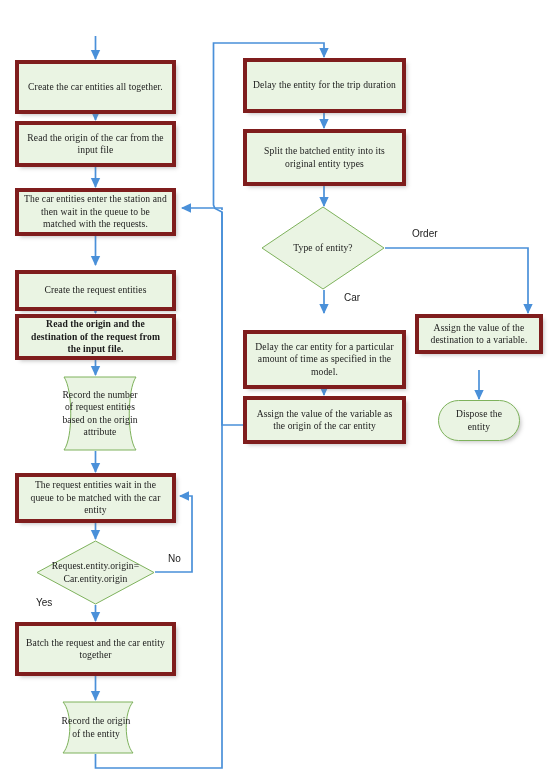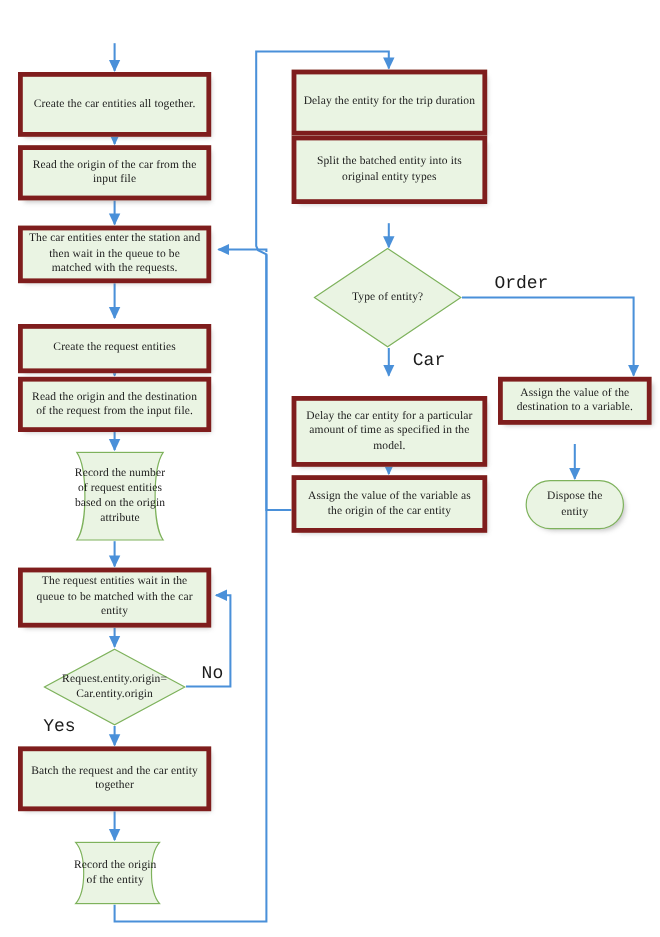--- a/index.html
+++ b/index.html
@@ -84,22 +84,22 @@
     z-index: -1;
   }
   .tape .txt {
     position: relative;
     z-index: 1;
     padding-right: 16px;
     padding-left: 6px;
   }
   .edge-label {
     position: absolute;
-    font-family: Liberation Mono, monospace;
-    font-size: 15px;
+    font-family: Liberation Sans, sans-serif;
+    font-size: 10px;
     color: #1b1b1b;
     z-index: 4;
     white-space: nowrap;
   }
 </style>
 </head>
 <body>
 
 <div id="canvas">
 
@@ -148,21 +148,21 @@
   </div>
 
   <div class="node rect" style="left:15px; top:188px; width:161px; height:48px;">
     <span class="txt">The car entities enter the station and then wait in the queue to be matched with the requests.</span>
   </div>
 
   <div class="node rect" style="left:15px; top:270px; width:161px; height:41px;">
     <span class="txt">Create the request entities</span>
   </div>
 
-  <div class="node rect" style="left:15px; top:314px; width:161px; height:46px;">
+  <div class="node rect" style="left:15px; top:314px; width:161px; height:46px;font-weight:bold;">
     <span class="txt">Read the origin and the destination of the request from the input file.</span>
   </div>
 
   <div class="node tape" style="left:46px; top:376px; width:108px; height:75px;">
     <svg class="tshape" viewBox="0 0 108 75" preserveAspectRatio="none">
       <path d="M18,1 L90,1 C81,14 81,62 90,74 L18,74 C27,62 27,14 18,1 Z" fill="#eaf4e3" stroke="#7eb25c" stroke-width="1"></path>
     </svg>
     <span class="txt" style="padding-right:14px;padding-left:14px;">Record the number of request entities based on the origin attribute</span>
   </div>
 
@@ -185,21 +185,21 @@
   </div>
 
   <div class="node rect" style="left:15px; top:622px; width:161px; height:54px;">
     <span class="txt">Batch the request and the car entity together</span>
   </div>
 
   <div class="node rect" style="left:243px; top:58px; width:163px; height:55px;">
     <span class="txt">Delay the entity for the trip duration</span>
   </div>
 
-  <div class="node rect" style="left:243px; top:113px; width:163px; height:57px;">
+  <div class="node rect" style="left:243px; top:129px; width:163px; height:57px;">
     <span class="txt">Split the batched entity into its original entity types</span>
   </div>
 
   <div class="node diamond" style="left:261px; top:206px; width:124px; height:84px;">
     <svg class="dshape" viewBox="0 0 124 84" preserveAspectRatio="none">
       <path d="M62,1 L123,42 L62,83 L1,42 Z" fill="#eaf4e3" stroke="#7eb25c" stroke-width="1"></path>
     </svg>
     <span class="txt">Type of entity?</span>
   </div>
 

